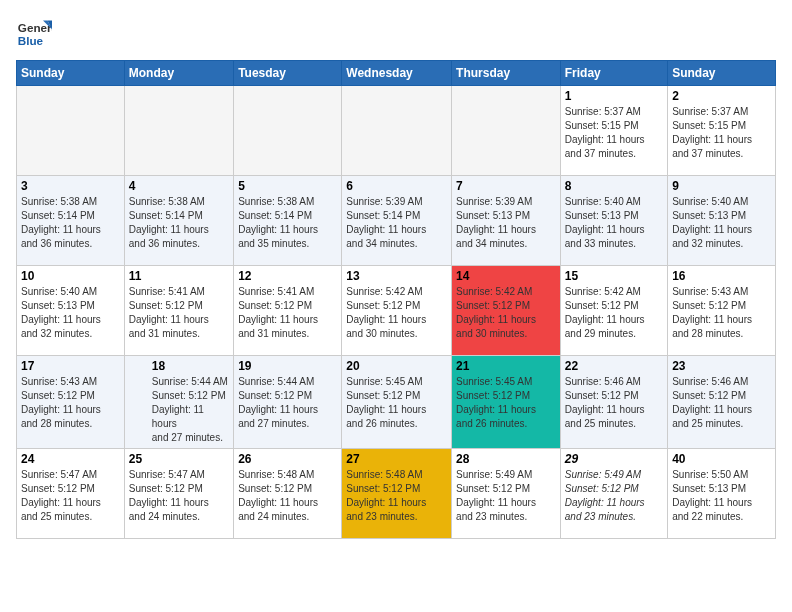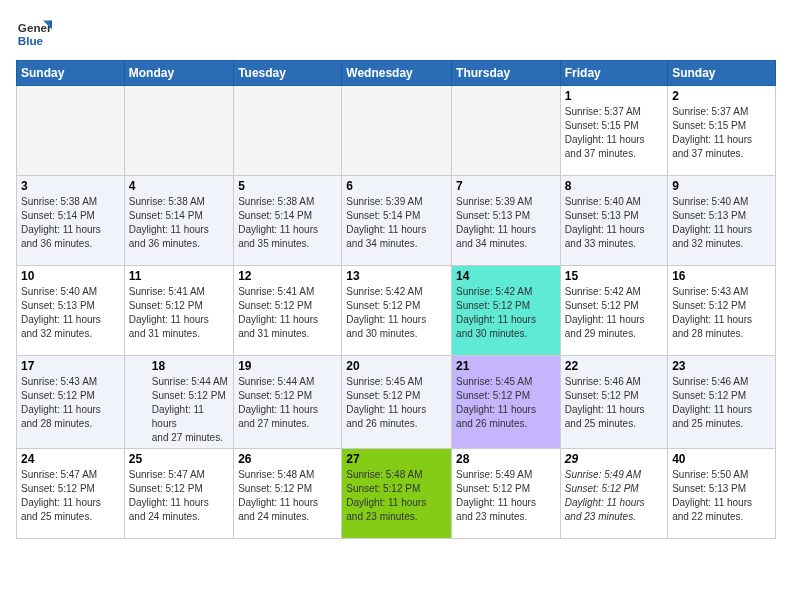--- a/index.html
+++ b/index.html
@@ -206,21 +206,21 @@
 Daylight: 11 hours
 and 31 minutes.</div>
         </td>
         <td style="background: rgb(255, 255, 255);">
           <span class="day-num">13</span>
           <div class="day-info" style="white-space: pre-line;">Sunrise: 5:42 AM
 Sunset: 5:12 PM
 Daylight: 11 hours
 and 30 minutes.</div>
         </td>
-        <td style="background: #5eead4;">
+        <td style="background: #ef4444;">
           <span class="day-num">14</span>
           <div class="day-info" style="white-space: pre-line;">Sunrise: 5:42 AM
 Sunset: 5:12 PM
 Daylight: 11 hours
 and 30 minutes.</div>
         </td>
         <td style="background: rgb(255, 255, 255);">
           <span class="day-num">15</span>
           <div class="day-info" style="white-space: pre-line;">Sunrise: 5:42 AM
 Sunset: 5:12 PM
@@ -257,21 +257,21 @@
 Daylight: 11 hours
 and 27 minutes.</div>
         </td>
         <td style="background: rgb(240, 244, 250);">
           <span class="day-num">20</span>
           <div class="day-info" style="white-space: pre-line;">Sunrise: 5:45 AM
 Sunset: 5:12 PM
 Daylight: 11 hours
 and 26 minutes.</div>
         </td>
-        <td style="background: #c4b5fd;">
+        <td style="background: #14b8a6;">
           <span class="day-num">21</span>
           <div class="day-info" style="white-space: pre-line;">Sunrise: 5:45 AM
 Sunset: 5:12 PM
 Daylight: 11 hours
 and 26 minutes.</div>
         </td>
         <td style="background: rgb(240, 244, 250);">
           <span class="day-num">22</span>
           <div class="day-info" style="white-space: pre-line;">Sunrise: 5:46 AM
 Sunset: 5:12 PM
@@ -301,21 +301,21 @@
 Daylight: 11 hours
 and 24 minutes.</div>
         </td>
         <td style="background: rgb(255, 255, 255);">
           <span class="day-num">26</span>
           <div class="day-info" style="white-space: pre-line;">Sunrise: 5:48 AM
 Sunset: 5:12 PM
 Daylight: 11 hours
 and 24 minutes.</div>
         </td>
-        <td style="background: #84cc16;">
+        <td style="background: #eab308;">
           <span class="day-num">27</span>
           <div class="day-info" style="white-space: pre-line;">Sunrise: 5:48 AM
 Sunset: 5:12 PM
 Daylight: 11 hours
 and 23 minutes.</div>
         </td>
         <td style="background: rgb(255, 255, 255);">
           <span class="day-num">28</span>
           <div class="day-info" style="white-space: pre-line;">Sunrise: 5:49 AM
 Sunset: 5:12 PM

